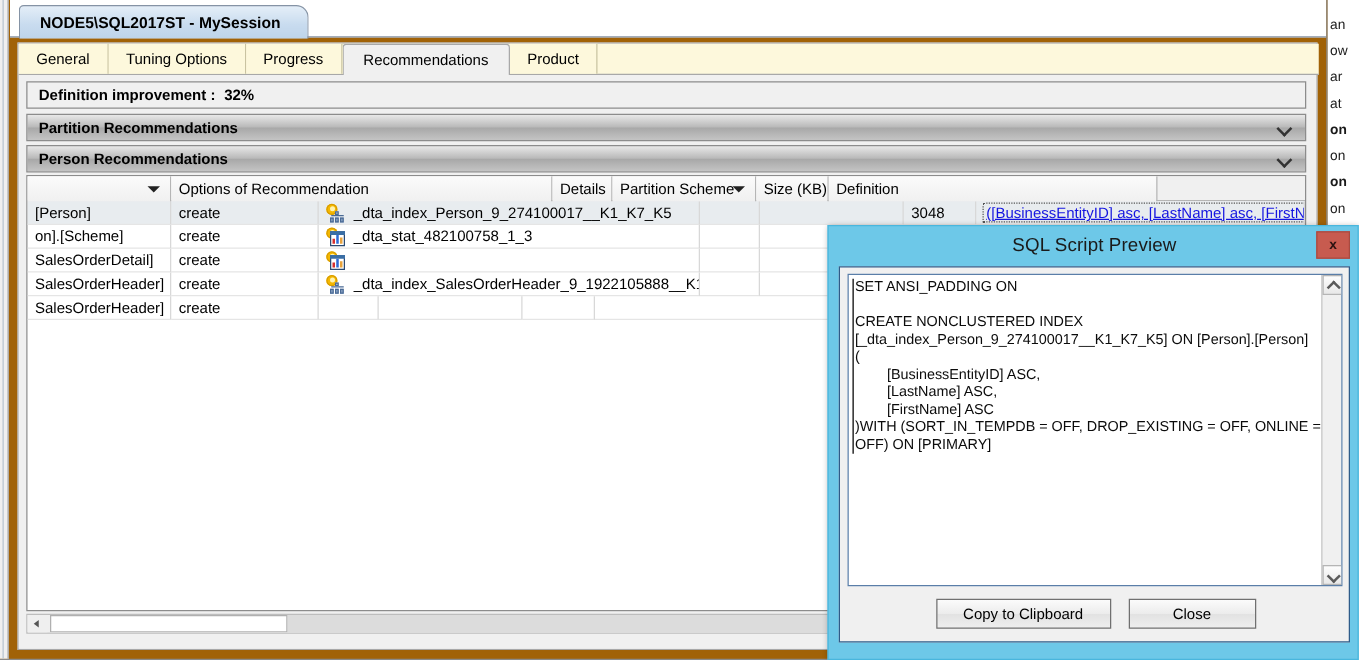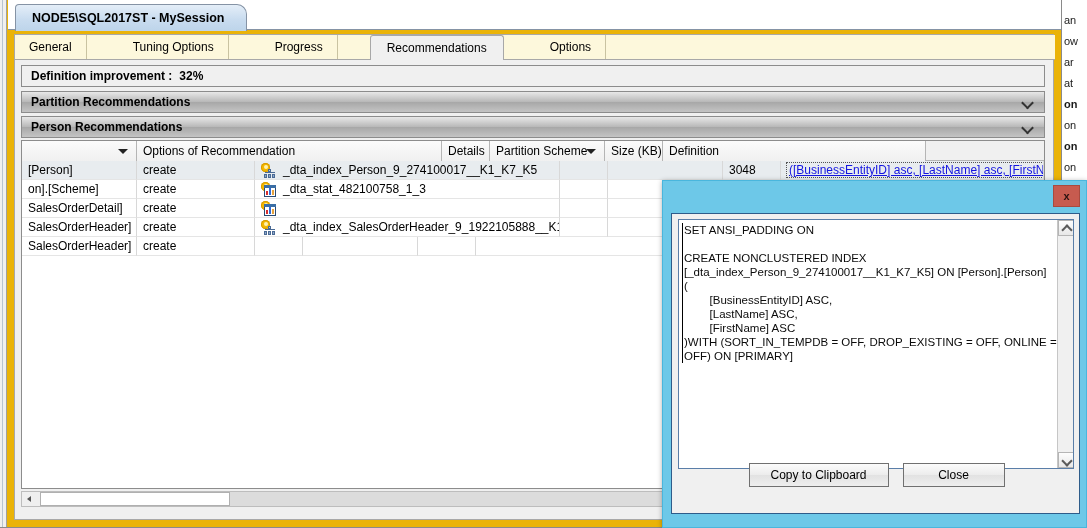--- a/index.html
+++ b/index.html
@@ -35,21 +35,21 @@
     width: 7px; height: 495px;
     background: #c3d3e2;
     border-left: 1px solid #7f9db9;
     border-right: 1px solid #7f9db9;
   }
 
   
   #main-window {
     position: absolute; left: 0; top: 0;
     width: 1062px; height: 528px;
-    background: #eab308;
+    background: #a16207;
     border: 1px solid #8a8a8a;
     border-left: none; border-top: none;
     overflow: hidden;
   }
   #window-edge {
     position: absolute; left: 0; top: 0;
     width: 7px; height: 528px;
     background: #f0f0f0;
     border-right: 1px solid #a0a0a0;
   }
@@ -82,21 +82,21 @@
     position: absolute; left: 14px; top: 34px;
     width: 1040px; height: 486px;
     background: #f0f0f0;
     border: 1px solid #a8a8a8;
   }
   #tabs-row {
     position: absolute; left: 0; top: 0;
     width: 1040px; height: 25px;
     background: #fdf8dc;
     border-bottom: 1px solid #a8a8a8;
-    display: flex; align-items: flex-start; gap: 32px;
+    display: flex; align-items: flex-start;
   }
   .tab {
     position: relative;
     height: 24px; line-height: 24px;
     padding: 0 14px;
     font-size: 12px; color: #000;
     background: #fdf8dc;
     white-space: nowrap;
     border-right: 1px solid #c9c3a1;
   }
@@ -331,21 +331,21 @@
   .vbtn.down { bottom: 0; }
   .vbtn::after {
     content:""; position:absolute; left:4px; top:5px;
     width:6px; height:6px;
     border-left:2px solid #5a5a5a; border-top:2px solid #5a5a5a;
   }
   .vbtn.up::after { transform: rotate(45deg); }
   .vbtn.down::after { transform: rotate(-135deg); top:4px; }
 
   #sql-buttons {
-    position: absolute; left: 0; bottom: 24px;
+    position: absolute; left: 0; bottom: 8px;
     width: 409px; height: 26px;
     display: flex; justify-content: center; gap: 14px;
   }
   .dlgbtn {
     height: 24px; min-width: 94px; padding: 0 12px;
     background: linear-gradient(to bottom,#fbfbfb 0%,#ececec 50%,#e2e2e2 51%,#eeeeee 100%);
     border: 1px solid #707070;
     font-size: 12px; color: #000;
     display: flex; align-items: center; justify-content: center;
     cursor: pointer;
@@ -379,21 +379,21 @@
     <div id="session-tab">NODE5\SQL2017ST - MySession</div>
   </div>
 
   <div id="tab-control">
 
     <div id="tabs-row">
       <div class="tab">General</div>
       <div class="tab">Tuning Options</div>
       <div class="tab">Progress</div>
       <div class="tab selected">Recommendations</div>
-      <div class="tab">Options</div>
+      <div class="tab">Product</div>
     </div>
 
     <div id="tab-body">
 
       <div id="est-improvement">
         <span>Definition improvement :</span>
         <span class="pct">32%</span>
       </div>
 
       <div id="partition-header" class="section-header">
@@ -533,20 +533,23 @@
         <div class="thumb"></div>
         <div class="leftbtn"></div>
         <div class="grip"></div>
       </div>
 
     </div>
   </div>
 </div>
 
 <div id="sql-dialog">
+  <div id="sql-titlebar">
+    <span id="sql-title">SQL Script Preview</span>
+  </div>
   <div id="sql-close">x</div>
 
   <div id="sql-inner">
     <div id="sql-textbox">
       <div id="sql-text">SET ANSI_PADDING ON
 
 CREATE NONCLUSTERED INDEX
 [_dta_index_Person_9_274100017__K1_K7_K5] ON [Person].[Person]
 (
 	[BusinessEntityID] ASC,

